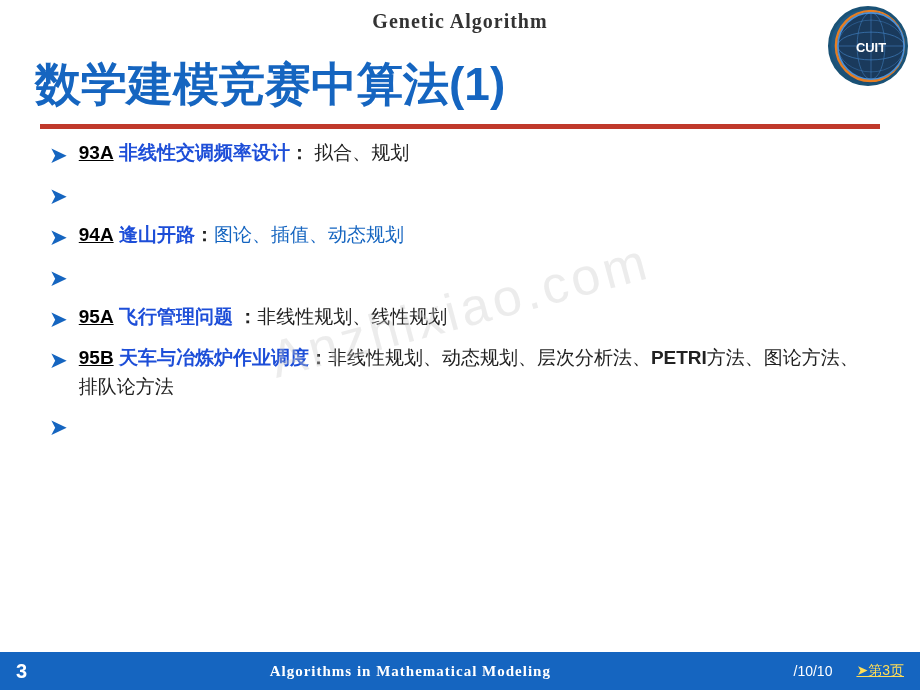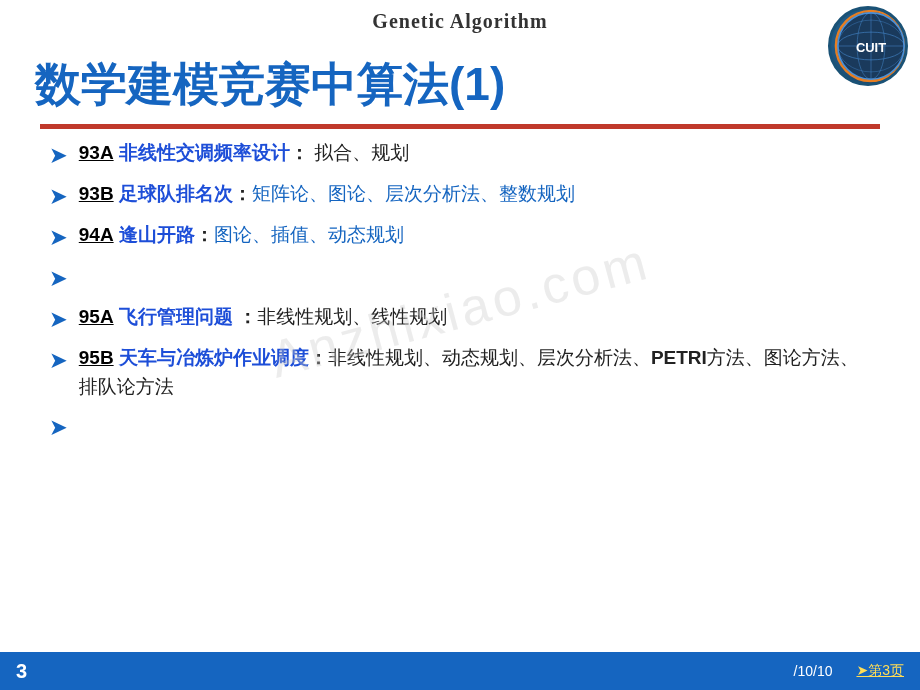--- a/index.html
+++ b/index.html
@@ -210,23 +210,20 @@
 
   <li>
     <span class="arrow">➤</span>
     <span class="item-content">
       <span class="item-code">93A</span><span class="item-name-black"> 非线性交调频率设计</span><span class="item-colon">：</span><span class="item-detail-black"> 拟合、规划</span>
     </span>
   </li>
 
   <li>
     <span class="arrow">➤</span>
-    <span class="item-content">
-      <span class="item-code">93B</span><span class="item-name-black"> 足球队排名次</span><span class="item-colon">：</span><span class="item-detail-blue">矩阵论、图论、层次分析法、整数规划</span>
-    </span>
   </li>
 
   <li>
     <span class="arrow">➤</span>
     <span class="item-content">
       <span class="item-code">94A</span><span class="item-name-black"> 逢山开路</span><span class="item-colon">：</span><span class="item-detail-blue">图论、插值、动态规划</span>
     </span>
   </li>
 
   <li>
@@ -248,17 +245,18 @@
   </li>
 
   <li>
     <span class="arrow">➤</span>
   </li>
 
 </ul>
 
 <div class="footer">
   <span class="footer-num">3</span>
+  <span class="footer-center">Algorithms in  Mathematical Modeling</span>
   <div class="footer-right">
     <span class="footer-page">/10/10</span>
     <span class="footer-link">➤第3页</span>
   </div>
 </div>
 
 </body></html>

